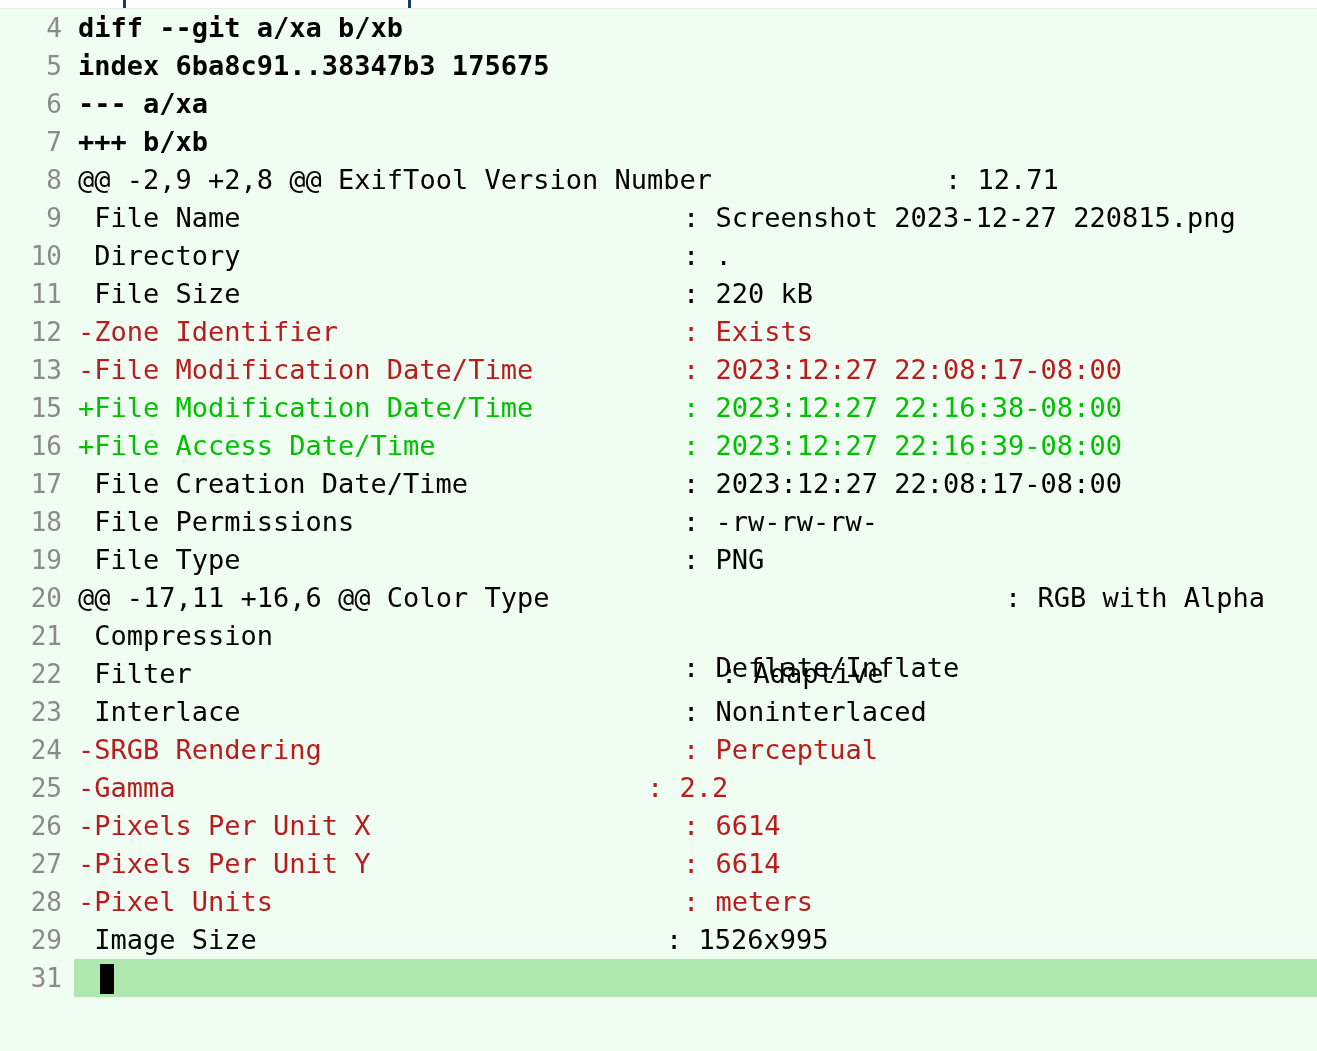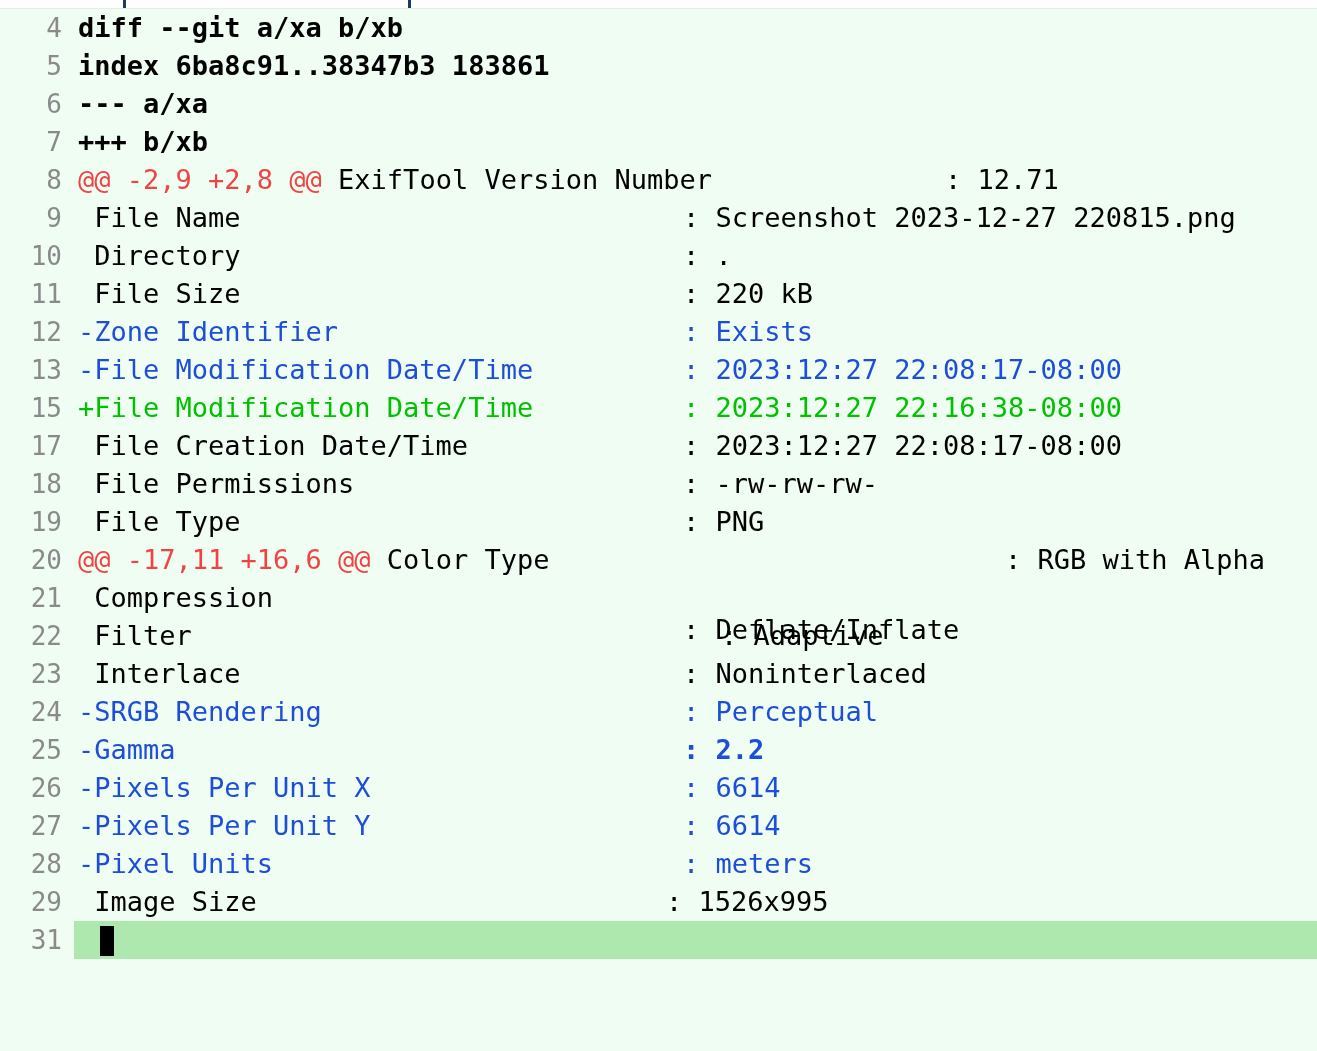--- a/index.html
+++ b/index.html
@@ -75,24 +75,24 @@
 
   .content {
     position: absolute;
     left: 78px;
     top: 0;
     white-space: pre;
   }
 
   
   .ctx  { color: #000000; }
-  .del  { color: #1d4ed8; text-align: right; }
+  .del  { color: #b91c1c; text-align: right; }
   .add  { color: #00c000; }
   .hdr  { color: #000000; font-weight: bold; text-align: center; }
-  .hunkmark { color: #ef4444; }
+  .hunkmark { color: #000000; }
   .hunkrest { color: #000000; }
 
   
   .cursor-line .cursor-bg {
     position: absolute;
     left: 74px;
     top: 0;
     width: 1243px;
     height: 38px;
     background: #aee8ae;
@@ -113,39 +113,40 @@
 
 <div id="viewer">
 
   <div id="top-chrome">
     <div class="chrome-tick" id="chrome-tick-left"></div>
     <div class="chrome-tick" id="chrome-tick-right"></div>
   </div>
 
   <div id="code-area">
       <div class="code-line"><span class="gutter">4</span><span class="content hdr">diff --git a/xa b/xb</span></div>
-      <div class="code-line"><span class="gutter">5</span><span class="content hdr">index 6ba8c91..38347b3 183861</span></div>
+      <div class="code-line"><span class="gutter">5</span><span class="content hdr">index 6ba8c91..38347b3 175675</span></div>
       <div class="code-line"><span class="gutter">6</span><span class="content hdr">--- a/xa</span></div>
       <div class="code-line"><span class="gutter">7</span><span class="content hdr">+++ b/xb</span></div>
       <div class="code-line"><span class="gutter">8</span><span class="content"><span class="hunkmark">@@ -2,9 +2,8 @@</span><span class="hunkrest"> ExifTool Version Number</span></span><span class="content ctx" style="left: 945px;">: 12.71</span></div>
       <div class="code-line"><span class="gutter">9</span><span class="content ctx"> File Name</span><span class="content ctx" style="left: 683px;">: Screenshot 2023-12-27 220815.png</span></div>
       <div class="code-line"><span class="gutter">10</span><span class="content ctx"> Directory</span><span class="content ctx" style="left: 683px;">: .</span></div>
       <div class="code-line"><span class="gutter">11</span><span class="content ctx"> File Size</span><span class="content ctx" style="left: 683px;">: 220 kB</span></div>
       <div class="code-line"><span class="gutter">12</span><span class="content del">-Zone Identifier</span><span class="content del" style="left: 683px;">: Exists</span></div>
       <div class="code-line"><span class="gutter">13</span><span class="content del">-File Modification Date/Time</span><span class="content del" style="left: 683px;">: 2023:12:27 22:08:17-08:00</span></div>
       <div class="code-line"><span class="gutter">15</span><span class="content add">+File Modification Date/Time</span><span class="content add" style="left: 683px;">: 2023:12:27 22:16:38-08:00</span></div>
+      <div class="code-line"><span class="gutter">16</span><span class="content add">+File Access Date/Time</span><span class="content add" style="left: 683px;">: 2023:12:27 22:16:39-08:00</span></div>
       <div class="code-line"><span class="gutter">17</span><span class="content ctx"> File Creation Date/Time</span><span class="content ctx" style="left: 683px;">: 2023:12:27 22:08:17-08:00</span></div>
       <div class="code-line"><span class="gutter">18</span><span class="content ctx"> File Permissions</span><span class="content ctx" style="left: 683px;">: -rw-rw-rw-</span></div>
       <div class="code-line"><span class="gutter">19</span><span class="content ctx"> File Type</span><span class="content ctx" style="left: 683px;">: PNG</span></div>
       <div class="code-line"><span class="gutter">20</span><span class="content"><span class="hunkmark">@@ -17,11 +16,6 @@</span><span class="hunkrest"> Color Type</span></span><span class="content ctx" style="left: 1005px;">: RGB with Alpha</span></div>
       <div class="code-line"><span class="gutter">21</span><span class="content ctx"> Compression</span><span class="content ctx" style="left: 683px; margin-top: 32px;">: Deflate/Inflate</span></div>
       <div class="code-line"><span class="gutter">22</span><span class="content ctx"> Filter</span><span class="content ctx" style="left: 683px; margin-left: 38px;">: Adaptive</span></div>
       <div class="code-line"><span class="gutter">23</span><span class="content ctx"> Interlace</span><span class="content ctx" style="left: 683px;">: Noninterlaced</span></div>
       <div class="code-line"><span class="gutter">24</span><span class="content del">-SRGB Rendering</span><span class="content del" style="left: 683px;">: Perceptual</span></div>
-      <div class="code-line"><span class="gutter">25</span><span class="content del">-Gamma</span><span class="content del" style="left: 683px; font-weight: bold;">: 2.2</span></div>
+      <div class="code-line"><span class="gutter">25</span><span class="content del">-Gamma</span><span class="content del" style="left: 647px;">: 2.2</span></div>
       <div class="code-line"><span class="gutter">26</span><span class="content del">-Pixels Per Unit X</span><span class="content del" style="left: 683px;">: 6614</span></div>
       <div class="code-line"><span class="gutter">27</span><span class="content del">-Pixels Per Unit Y</span><span class="content del" style="left: 683px;">: 6614</span></div>
       <div class="code-line"><span class="gutter">28</span><span class="content del">-Pixel Units</span><span class="content del" style="left: 683px;">: meters</span></div>
       <div class="code-line"><span class="gutter">29</span><span class="content ctx"> Image Size</span><span class="content ctx" style="left: 666px;">: 1526x995</span></div>
       <div class="code-line cursor-line"><div class="cursor-bg"></div><div class="block-cursor"></div><span class="gutter">31</span></div>
     </div>
 
 </div>
 
 </body></html>

